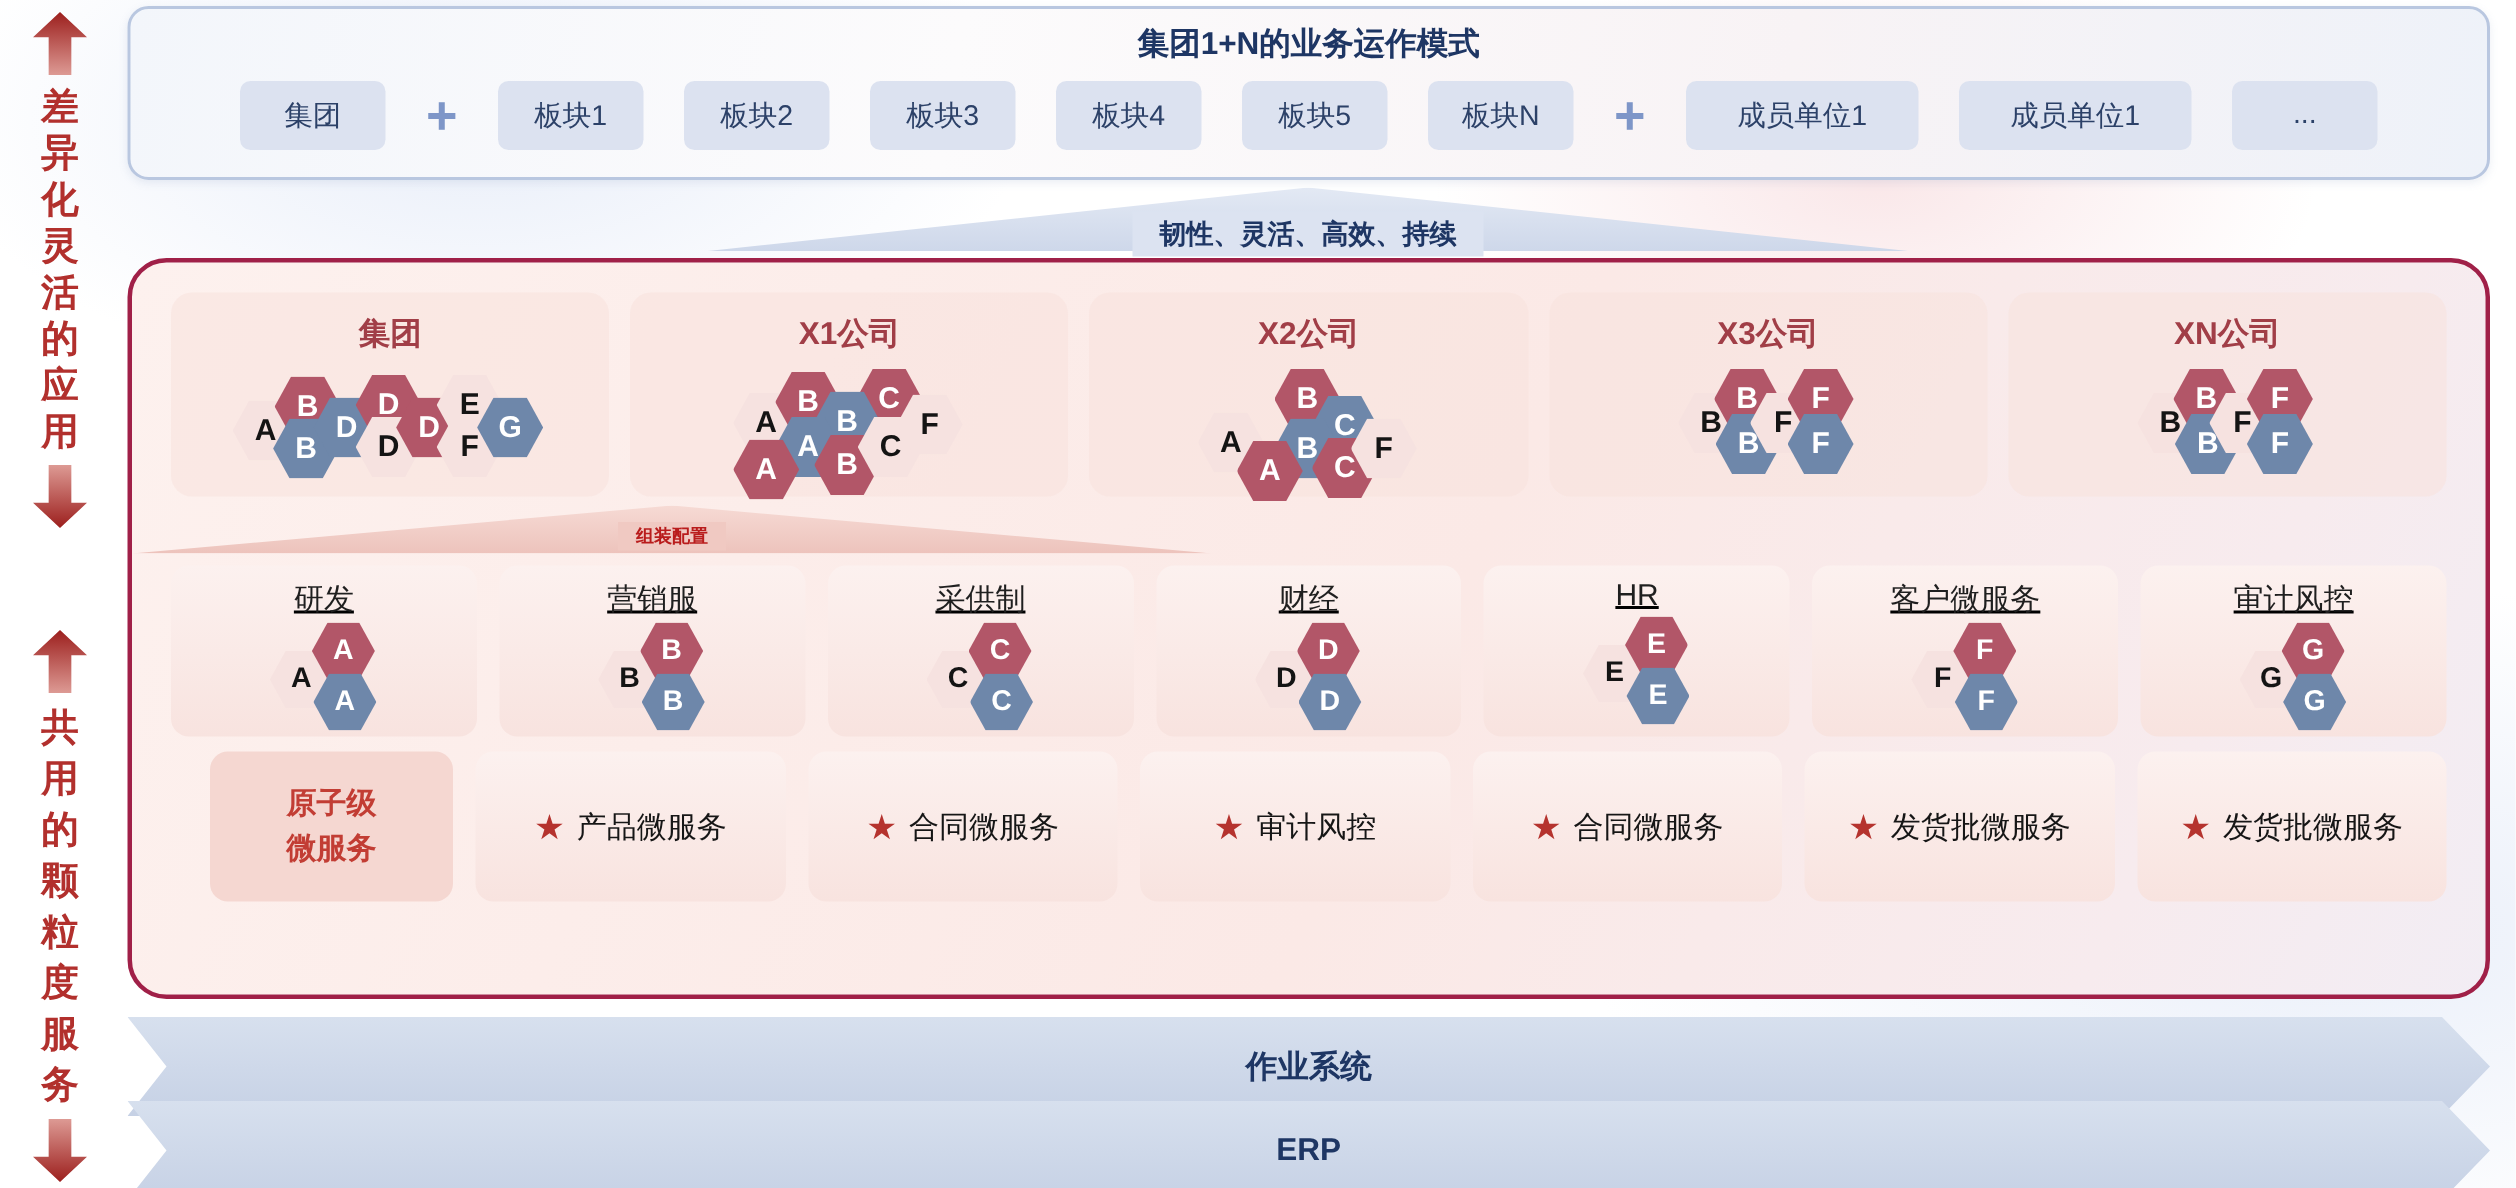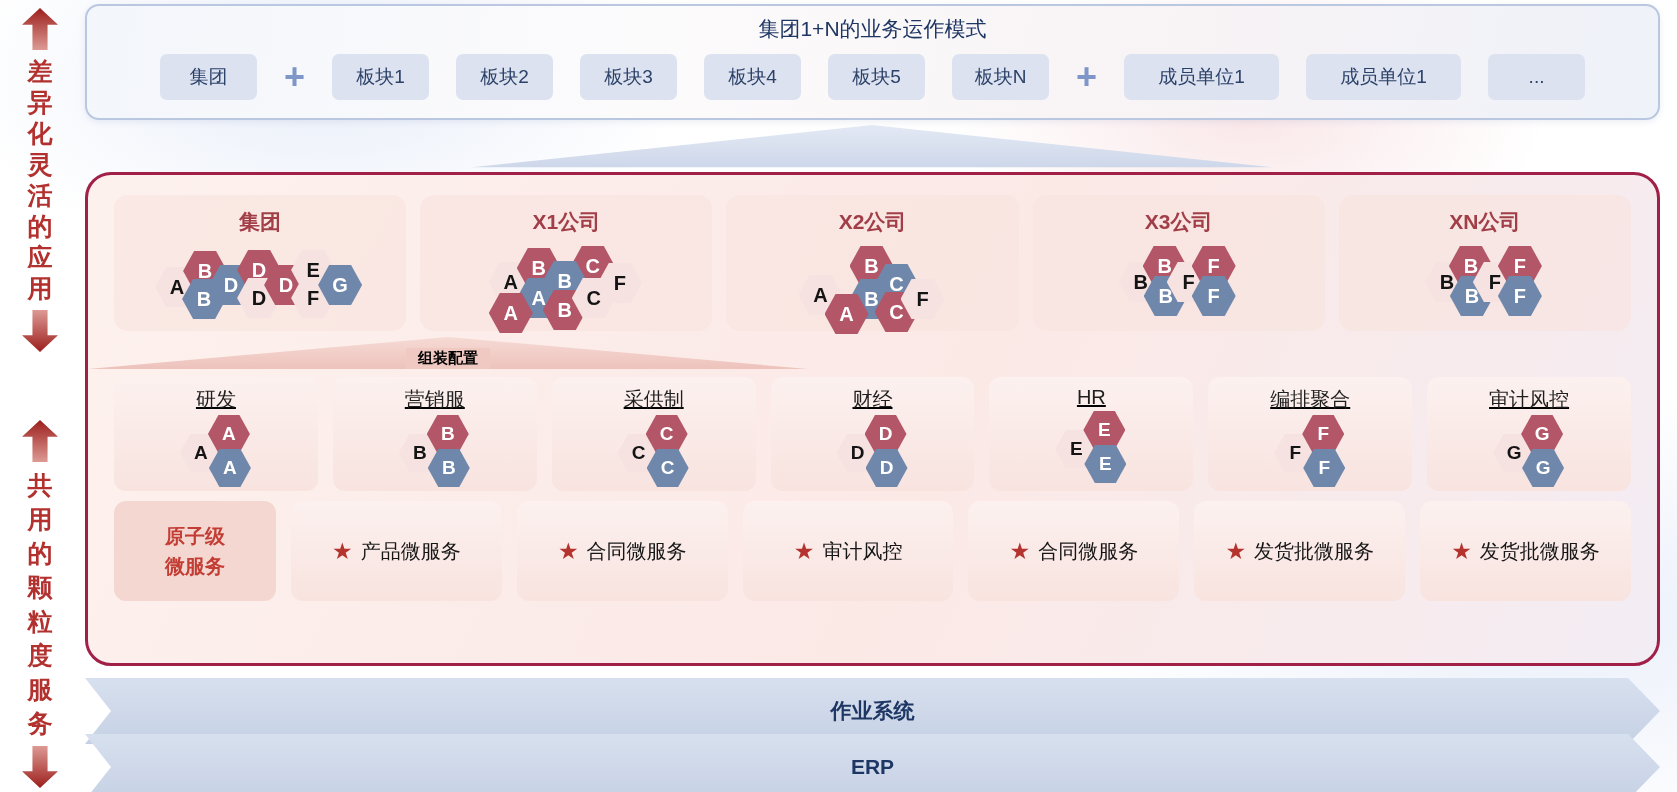--- a/index.html
+++ b/index.html
@@ -25,41 +25,41 @@
     background:linear-gradient(to bottom,#dd9a94,#9c1f1d); }
   .rail-label { margin:6px 0; text-align:center; }
   .rail-label span { display:block; font-size:25px; font-weight:700; color:#b2302d; line-height:31px; }
   #rail-bottom .rail-label span { line-height:34px; }
 
   
   #top-panel { position:absolute; left:85px; top:4px; width:1575px; height:116px;
     border:2px solid #b9c7e0; border-radius:14px;
     background:linear-gradient(100deg,#f3f6fb 0%,#fcfbfc 35%,#f8f3f5 70%,#eef2f9 100%);
     box-shadow:0 2px 6px rgba(120,140,180,0.15); }
-  #top-title { text-align:center; margin-top:9px; font-size:21px; font-weight:400; color:#1e3664; }
+  #top-title { text-align:center; margin-top:9px; font-size:21px; font-weight:700; color:#1e3664; }
   #top-chips { display:flex; justify-content:center; align-items:center; gap:27px; margin-top:11px; padding:0 16px; }
   .chip { background:#dce2f0; border-radius:7px; height:46px; min-width:97px; padding:0 14px;
     display:flex; align-items:center; justify-content:center;
     font-size:19px; color:#2c4168; font-weight:500; }
   .chip.wide { min-width:155px; }
   .plus { color:#7e96c8; font-size:36px; font-weight:700; line-height:46px; }
 
   
   .flow { position:relative; }
   .flow .tri { position:absolute; inset:0; }
   .flow .flow-label { position:absolute; left:50%; transform:translateX(-50%);
     white-space:nowrap; font-weight:700; }
   #flow-top { position:absolute; left:472px; top:125px; width:800px; height:46px; }
   #flow-top .tri { clip-path:polygon(50% 0,100% 92%,0 92%);
     background:linear-gradient(180deg,#e3e9f4,#ccd6e9); }
   #flow-top .flow-label { top:34%; background:#dce3f1; padding:3px 18px; font-size:18px; color:#1e3664; }
   .flow-pink { width:720px; height:32px; margin:0 auto; }
   .flow-pink .tri { clip-path:polygon(50% 0,100% 100%,0 100%);
     background:linear-gradient(180deg,#f6dad4,#edc3bc); }
-  .flow-pink .flow-label { top:34%; font-size:15px; color:#000000; background:#f0c9c2; padding:1px 12px; }
+  .flow-pink .flow-label { top:34%; font-size:12px; color:#b91c1c; background:#f0c9c2; padding:1px 12px; }
 
   
   #main-panel { position:absolute; left:85px; top:172px; width:1575px; height:494px;
     border:3px solid #a02048; border-radius:26px;
     background:linear-gradient(115deg,#fdf1ee 0%,#fbe9e6 55%,#f7ebee 85%,#f2edf4 100%);
     padding-top:20px; }
 
   #companies-row { display:flex; gap:14px; padding:0 26px; height:136px; }
   .company-panel { flex:1; border-radius:14px; background:rgba(247,226,221,0.55);
     display:flex; flex-direction:column; align-items:center; }
@@ -77,21 +77,21 @@
   .mid-row { display:flex; gap:15px; padding:0 26px; }
   #pbc-row { margin-top:8px; height:114px; }
   .side-label { width:162px; border-radius:12px; background:#f5d7d1;
     display:flex; flex-direction:column; align-items:center; justify-content:center;
     font-size:20px; font-weight:700; color:#c23d34; line-height:30px; }
   .cap-card { flex:1; border-radius:12px;
     background:linear-gradient(180deg,#fcf1ef,#f8e3df);
     display:flex; flex-direction:column; align-items:center;text-decoration:underline; }
   .cap-title { font-size:20px; color:#1f1f1f; margin:9px 0 2px; }
 
-  #micro-row { margin-top:10px; height:100px; }
+  #micro-row { margin-top:10px; height:100px;margin-left:26px; }
   .svc-card { flex:1; border-radius:12px;
     background:linear-gradient(180deg,#fcf1ef,#f8e3df);
     display:flex; align-items:center; justify-content:center; gap:8px; }
   .star { color:#b5332e; font-size:23px; line-height:1; }
   .svc-label { font-size:20px; color:#161616; }
 
   .arrow-slot { margin:6px 0; }
 
   
   .ribbon { position:absolute; left:85px; width:1575px; height:66px;
@@ -147,20 +147,21 @@
       <div class="chip">板块N</div>
       <div class="plus">+</div>
       <div class="chip wide">成员单位1</div>
       <div class="chip wide">成员单位1</div>
       <div class="chip">...</div>
     </div>
 </div>
 
 <div id="flow-top" class="flow">
   <div class="tri"></div>
+  <div class="flow-label">韧性、灵活、高效、持续</div>
 </div>
 
 <div id="main-panel">
   <div id="companies-row">
       <div class="company-panel">
         <div class="company-title">集团</div>
         <div class="cluster" style="width: 210px; height: 78px;">
           <div class="hex hex-light" style="left: 0px; top: 23px;">A</div>
           <div class="hex hex-red" style="left: 28px; top: 7px;">B</div>
           <div class="hex hex-blue" style="left: 27px; top: 35px;">B</div>
@@ -264,21 +265,21 @@
       </div>
       <div class="cap-card">
         <div class="cap-title">HR</div>
         <div class="cluster" style="width: 72px; height: 74px;">
           <div class="hex hex-light small" style="left: 0px; top: 19px;">E</div>
           <div class="hex hex-red small" style="left: 28px; top: 0px;">E</div>
           <div class="hex hex-blue small" style="left: 29px; top: 34px;">E</div>
         </div>
       </div>
       <div class="cap-card">
-        <div class="cap-title">编排聚合</div>
+        <div class="cap-title">客户微服务</div>
         <div class="cluster" style="width: 72px; height: 74px;">
           <div class="hex hex-light small" style="left: 0px; top: 19px;">F</div>
           <div class="hex hex-red small" style="left: 28px; top: 0px;">F</div>
           <div class="hex hex-blue small" style="left: 29px; top: 34px;">F</div>
         </div>
       </div>
       <div class="cap-card">
         <div class="cap-title">审计风控</div>
         <div class="cluster" style="width: 72px; height: 74px;">
           <div class="hex hex-light small" style="left: 0px; top: 19px;">G</div>

